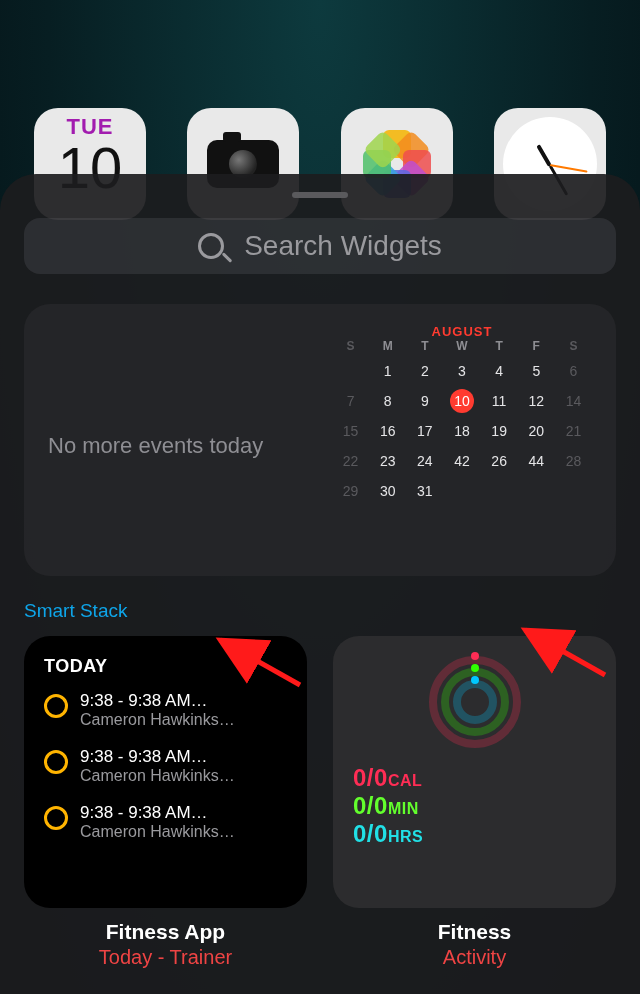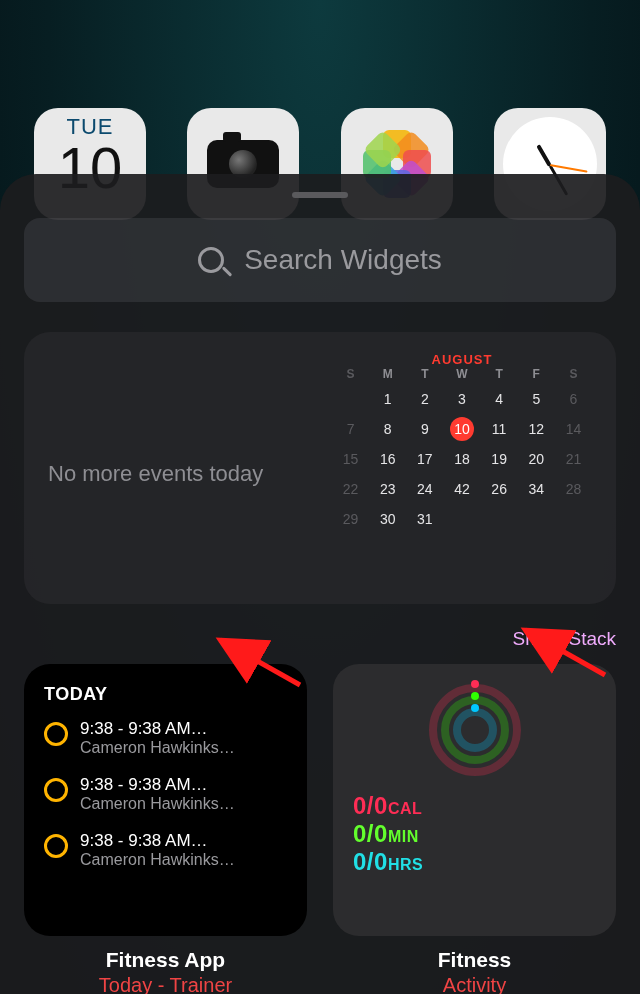--- a/index.html
+++ b/index.html
@@ -26,21 +26,21 @@
   }
   .home-apps .app {
     width: 112px;
     height: 112px;
     border-radius: 24px;
     background: #e9e9e9;
     position: relative;
     overflow: hidden;
   }
   .app-cal { background: #fff; }
-  .app-cal .cal-top { color: #0c4a6e; font-size: 22px; font-weight: 400; text-align: center; margin-top: 6px; letter-spacing: 1px; }
+  .app-cal .cal-top { color: #a21caf; font-size: 22px; font-weight: 700; text-align: center; margin-top: 6px; letter-spacing: 1px; }
   .app-cal .cal-num { color: #111; font-size: 58px; text-align: center; line-height: 0.95; font-weight: 300;}
   .app-cam { background: #3a3a3a; display:flex; align-items:center; justify-content:center; }
   .app-cam .cam-body { width:72px; height:48px; background:#111; border-radius:10px; position:relative; }
   .app-cam .cam-body::after {
     content:""; position:absolute; width:28px; height:28px; border-radius:50%;
     background: radial-gradient(circle at 35% 35%, #777 0%, #222 70%);
     top:10px; left:22px;
   }
   .app-cam .cam-body::before {
     content:""; position:absolute; width:18px; height:10px; background:#111;
@@ -78,21 +78,21 @@
     padding: 18px 24px 0 24px;
   }
   .grabber {
     width: 56px; height: 6px; border-radius: 3px;
     background: #5a5a5d;
     margin: 0 auto 20px auto;
   }
   .search-bar {
     background: rgba(120,120,128,0.20);
     border-radius: 16px;
-    height: 84px;
+    height: 56px;
     display: flex;
     align-items: center;
     justify-content: center;
     gap: 20px;
     color: #9a9a9e;
     font-size: 28px;
     margin-bottom: 30px;
   }
   .search-bar .mag {
     width: 26px; height: 26px;
@@ -141,22 +141,22 @@
   .cal-grid .dow.weekend { color: #5a5a5e; }
   .cal-grid .day { color: #e5e5e7; font-size: 14px; line-height: 24px; height: 24px; border-radius: 12px; position:relative; }
   .cal-grid .day.dim { color: #5a5a5e; }
   .cal-grid .day.today {
     background: #ff3b30;
     color: #fff;
     width: 24px; margin: 0 auto;
   }
 
   .stack-label {
-    text-align: right;
-    color: #f0abfc;
+    text-align: left;
+    color: #0ea5e9;
     font-size: 19px;
     margin: 24px 0 14px 0;
   }
 
   .widgets-row {
     display: flex;
     gap: 26px;
     justify-content: space-between;
   }
   .widget-card {
@@ -304,21 +304,21 @@
           <div class="day">17</div>
           <div class="day">18</div>
           <div class="day">19</div>
           <div class="day">20</div>
           <div class="day dim">21</div>
           <div class="day dim">22</div>
           <div class="day">23</div>
           <div class="day">24</div>
           <div class="day">42</div>
           <div class="day">26</div>
-          <div class="day">34</div>
+          <div class="day">44</div>
           <div class="day dim">28</div>
           <div class="day dim">29</div>
           <div class="day">30</div>
           <div class="day">31</div>
           <div class="day"></div>
           <div class="day"></div>
           <div class="day"></div>
           <div class="day dim"></div>
         </div>
     </div>

